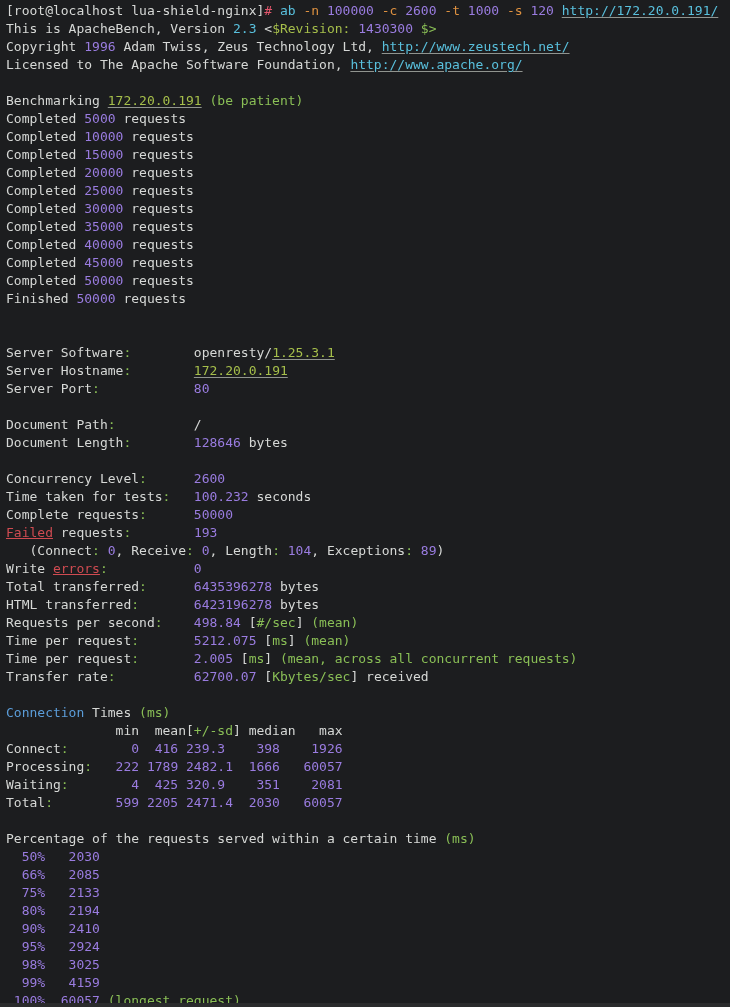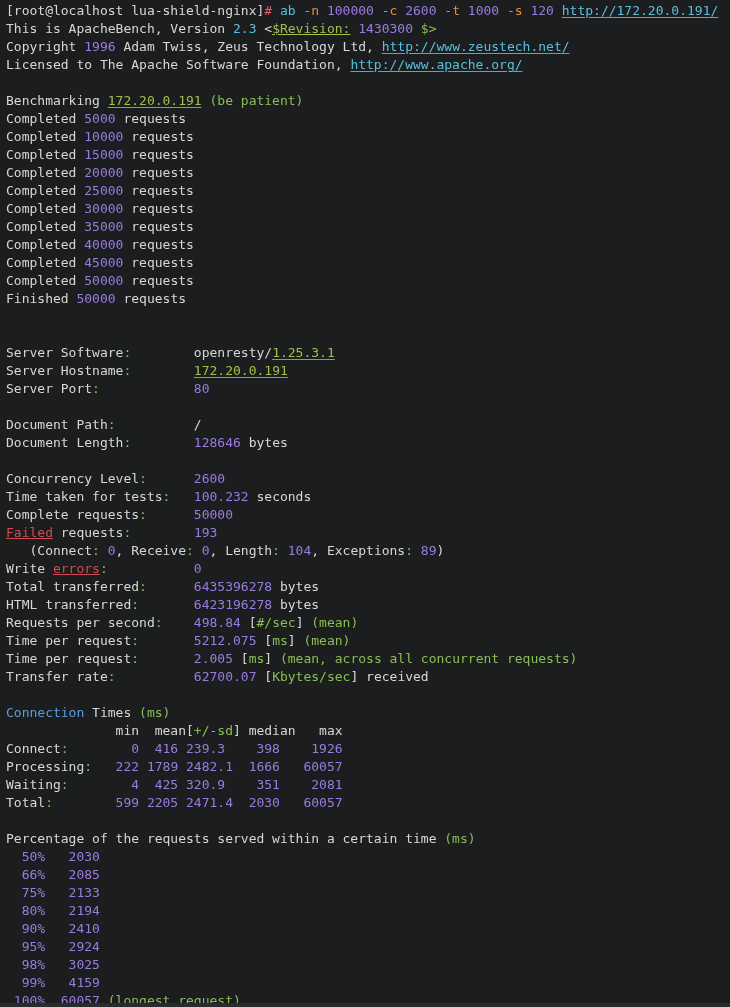--- a/index.html
+++ b/index.html
@@ -26,21 +26,21 @@
   }
   .line { height: 18px; white-space: pre; }
   .c-fg  { color: var(--fg);  }
   .c-pur { color: var(--pur); }
   .c-org { color: var(--org); }
   .c-red { color: var(--red); text-decoration: underline; }
   .c-pnk { color: var(--pnk); }
   .c-cyn { color: var(--cyn); }
   .c-blu { color: var(--blu); }
   .c-grn { color: var(--grn); }
-  .c-olv { color: var(--olv); text-decoration: underline; }
+  .c-olv { color: var(--olv); }
   .u {
     text-decoration: underline;
     text-decoration-color: var(--und);
     text-underline-offset: 2px;
   }
   .bottom-edge {
     position: absolute;
     left: 0; bottom: 0;
     width: 730px; height: 4px;
     background: var(--edge, #2a2b2c);

